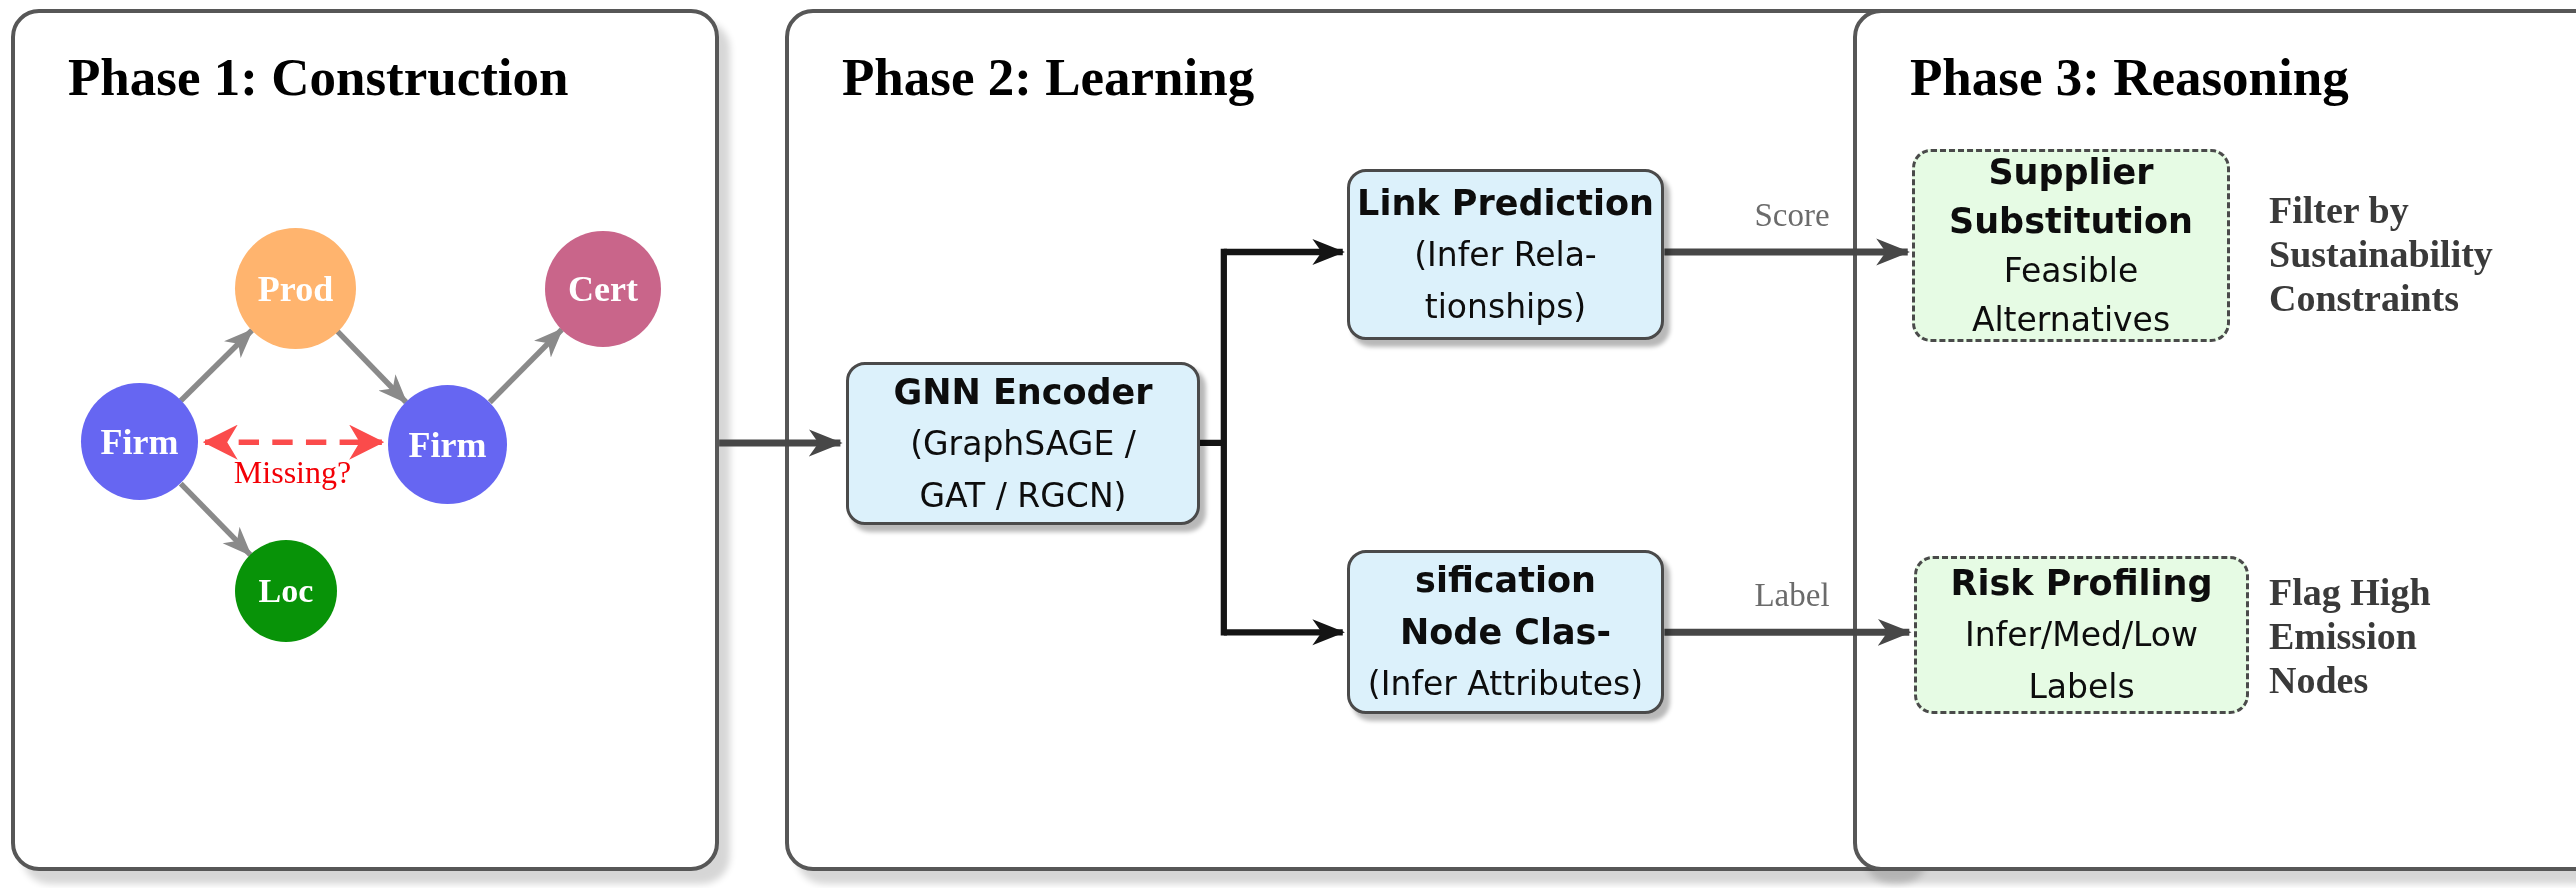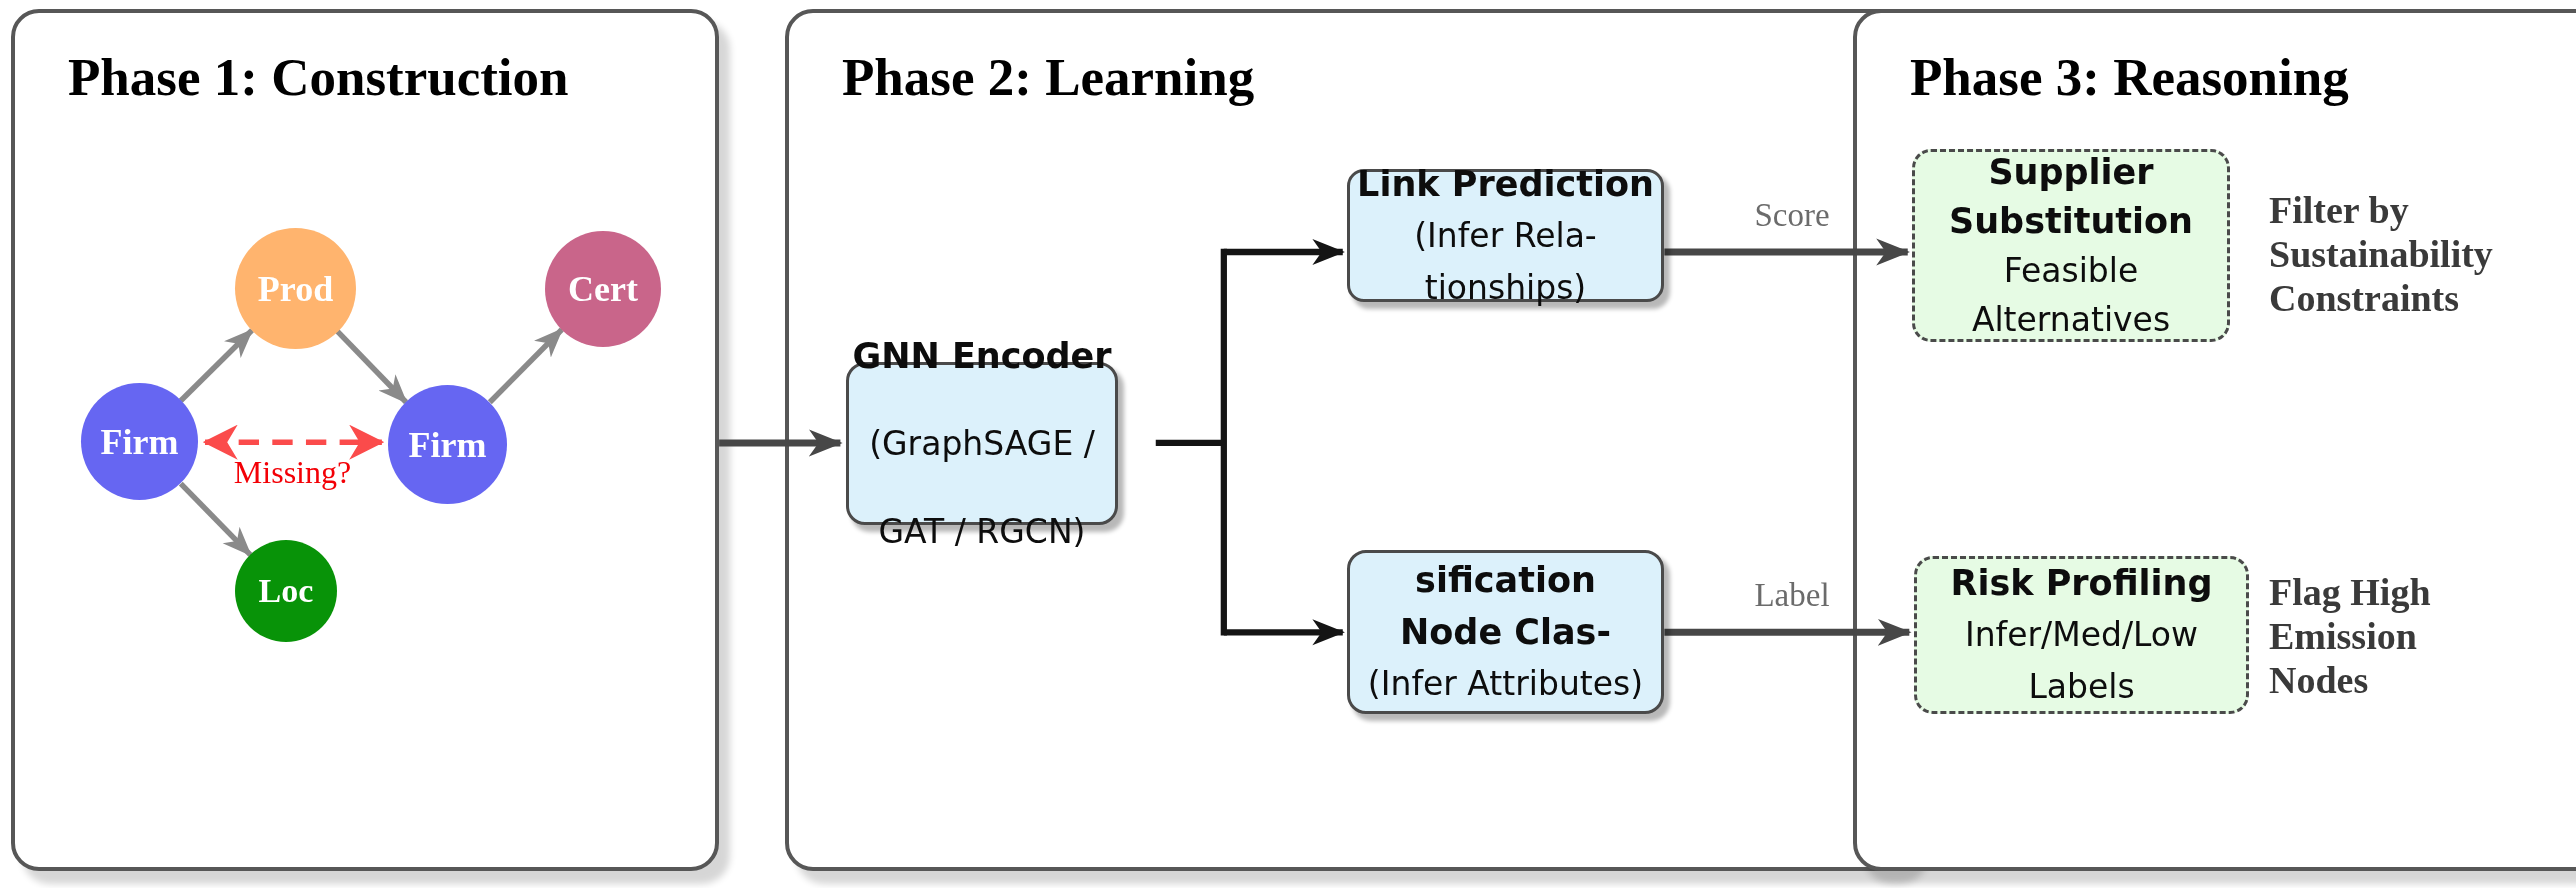--- a/index.html
+++ b/index.html
@@ -40,22 +40,22 @@
 
   
   .tbox{position:absolute;box-sizing:border-box;border-radius:19px;display:flex;flex-direction:column;
         justify-content:center;align-items:center;text-align:center;
         font-family:"DejaVu Sans",sans-serif;color:#0d0d0d;}
   .blue{background:var(--blue-fill,#dcf1fb);border:3.1px solid var(--box-border,#4a4a4a);
         box-shadow:5.5px 6.3px 4.7px rgba(0,0,0,0.28);}
   .green{background:var(--green-fill,#e6fbe4);border:3.1px dashed var(--box-border,#4a4a4a);}
   .box-line{font-size:33px;line-height:52px;white-space:nowrap;}
   .box-line.b{font-size:35px;font-weight:bold;}
-  .t-gnn {left:846px;top:362px;width:272px;height:163px;gap:36px;}
-  .t-link{left:1347px;top:169px;width:317px;height:133px;border-radius:17px;}
+  .t-gnn {left:846px;top:362px;width:354px;height:163px;}
+  .t-link{left:1347px;top:169px;width:317px;height:171px;}
   .t-node{left:1347px;top:550px;width:317px;height:164px;}
   .t-sup {left:1912px;top:149px;width:318px;height:193px;}
   .t-sup .box-line{line-height:49px;}
   .t-risk{left:1914px;top:556px;width:335px;height:158px;}
 
   
   .edge-label{position:absolute;width:172px;text-align:center;font-size:33px;
               color:var(--edge-label-gray,#6b6b6b);}
   .lbl-score{left:1706px;top:197px;}
   .lbl-label{left:1706px;top:577px;}

